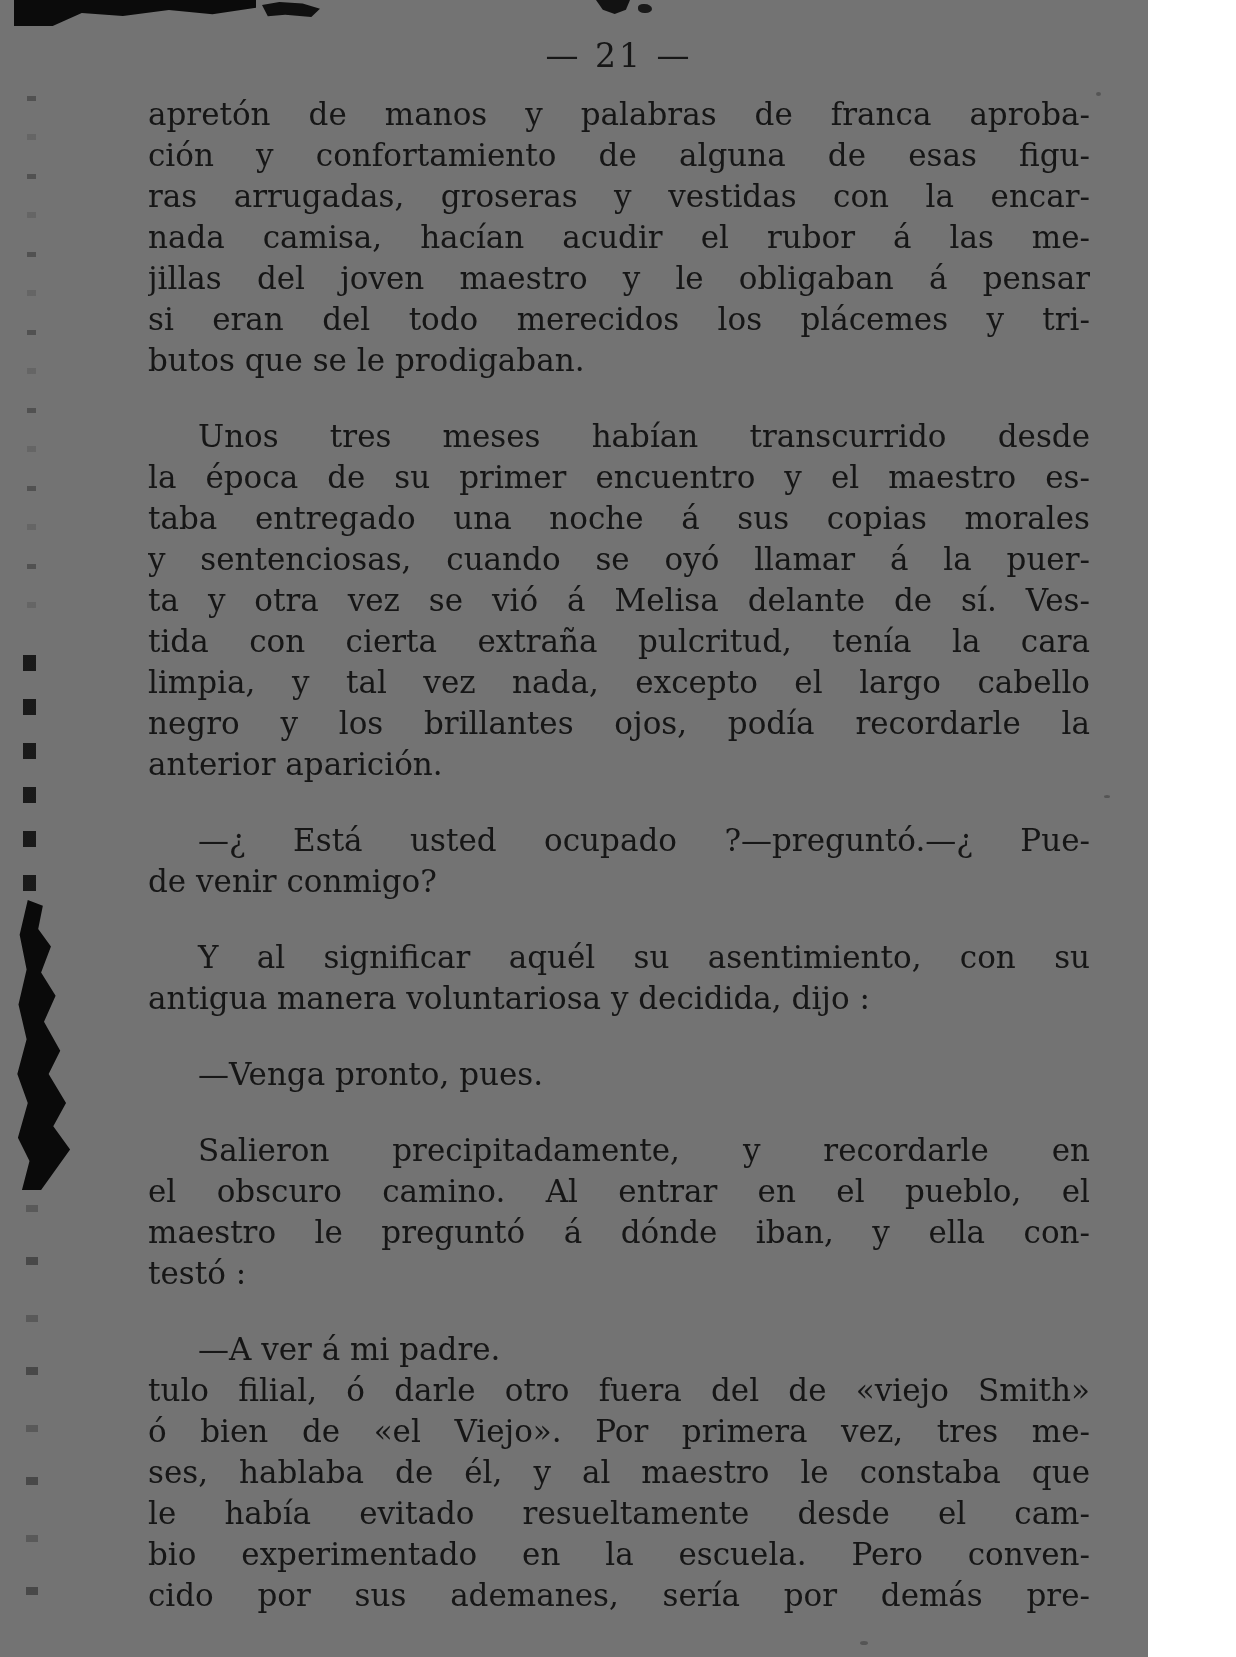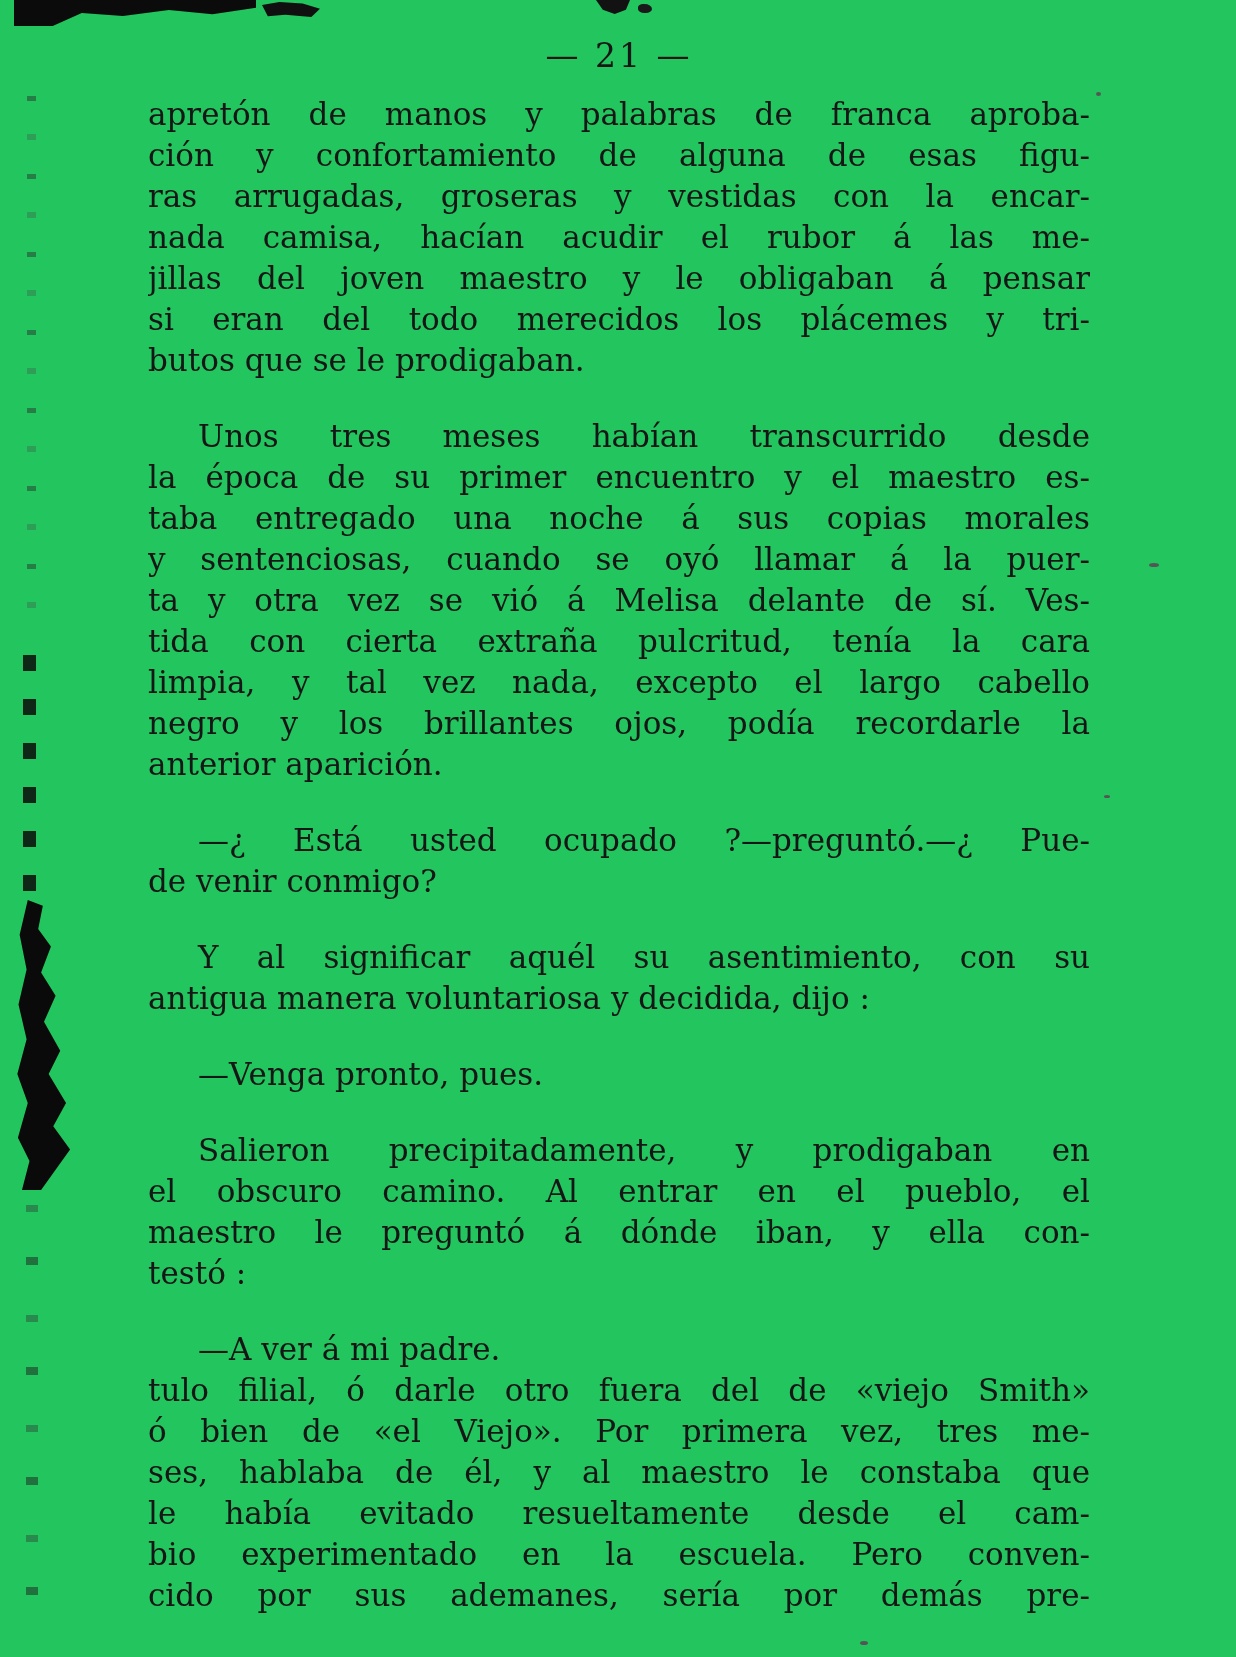--- a/index.html
+++ b/index.html
@@ -2,23 +2,23 @@
 <html><head>
 <meta charset="utf-8">
 <style>
   html, body {
     margin: 0;
     padding: 0;
     background: #ffffff;
   }
   .page {
     position: relative;
-    width: 1236px;
+    width: 1148px;
     height: 1657px;
-    background: #22c55e;
+    background: #737373;
     overflow: hidden;
     font-family: "DejaVu Serif", serif;
     color: #161616;
   }
 
   
   .page-number {
     position: absolute;
     top: 36px;
     left: 148px;
@@ -159,21 +159,21 @@
       <div class="line">ta y otra vez se vió á Melisa delante de sí. Ves-</div>
       <div class="line">tida con cierta extraña pulcritud, tenía la cara</div>
       <div class="line">limpia, y tal vez nada, excepto el largo cabello</div>
       <div class="line">negro y los brillantes ojos, podía recordarle la</div>
       <div class="line end">anterior aparición.</div>
       <div class="line indent">—¿ Está usted ocupado ?—preguntó.—¿ Pue-</div>
       <div class="line end">de venir conmigo?</div>
       <div class="line indent">Y al significar aquél su asentimiento, con su</div>
       <div class="line end">antigua manera voluntariosa y decidida, dijo :</div>
       <div class="line indent end">—Venga pronto, pues.</div>
-      <div class="line indent">Salieron precipitadamente, y prodigaban en</div>
+      <div class="line indent">Salieron precipitadamente, y recordarle en</div>
       <div class="line">el obscuro camino. Al entrar en el pueblo, el</div>
       <div class="line">maestro le preguntó á dónde iban, y ella con-</div>
       <div class="line end">testó :</div>
       <div class="line indent end">—A ver á mi padre.</div>
       <div class="line">tulo filial, ó darle otro fuera del de «viejo Smith»</div>
       <div class="line">ó bien de «el Viejo». Por primera vez, tres me-</div>
       <div class="line">ses, hablaba de él, y al maestro le constaba que</div>
       <div class="line">le había evitado resueltamente desde el cam-</div>
       <div class="line">bio experimentado en la escuela. Pero conven-</div>
       <div class="line">cido por sus ademanes, sería por demás pre-</div>

